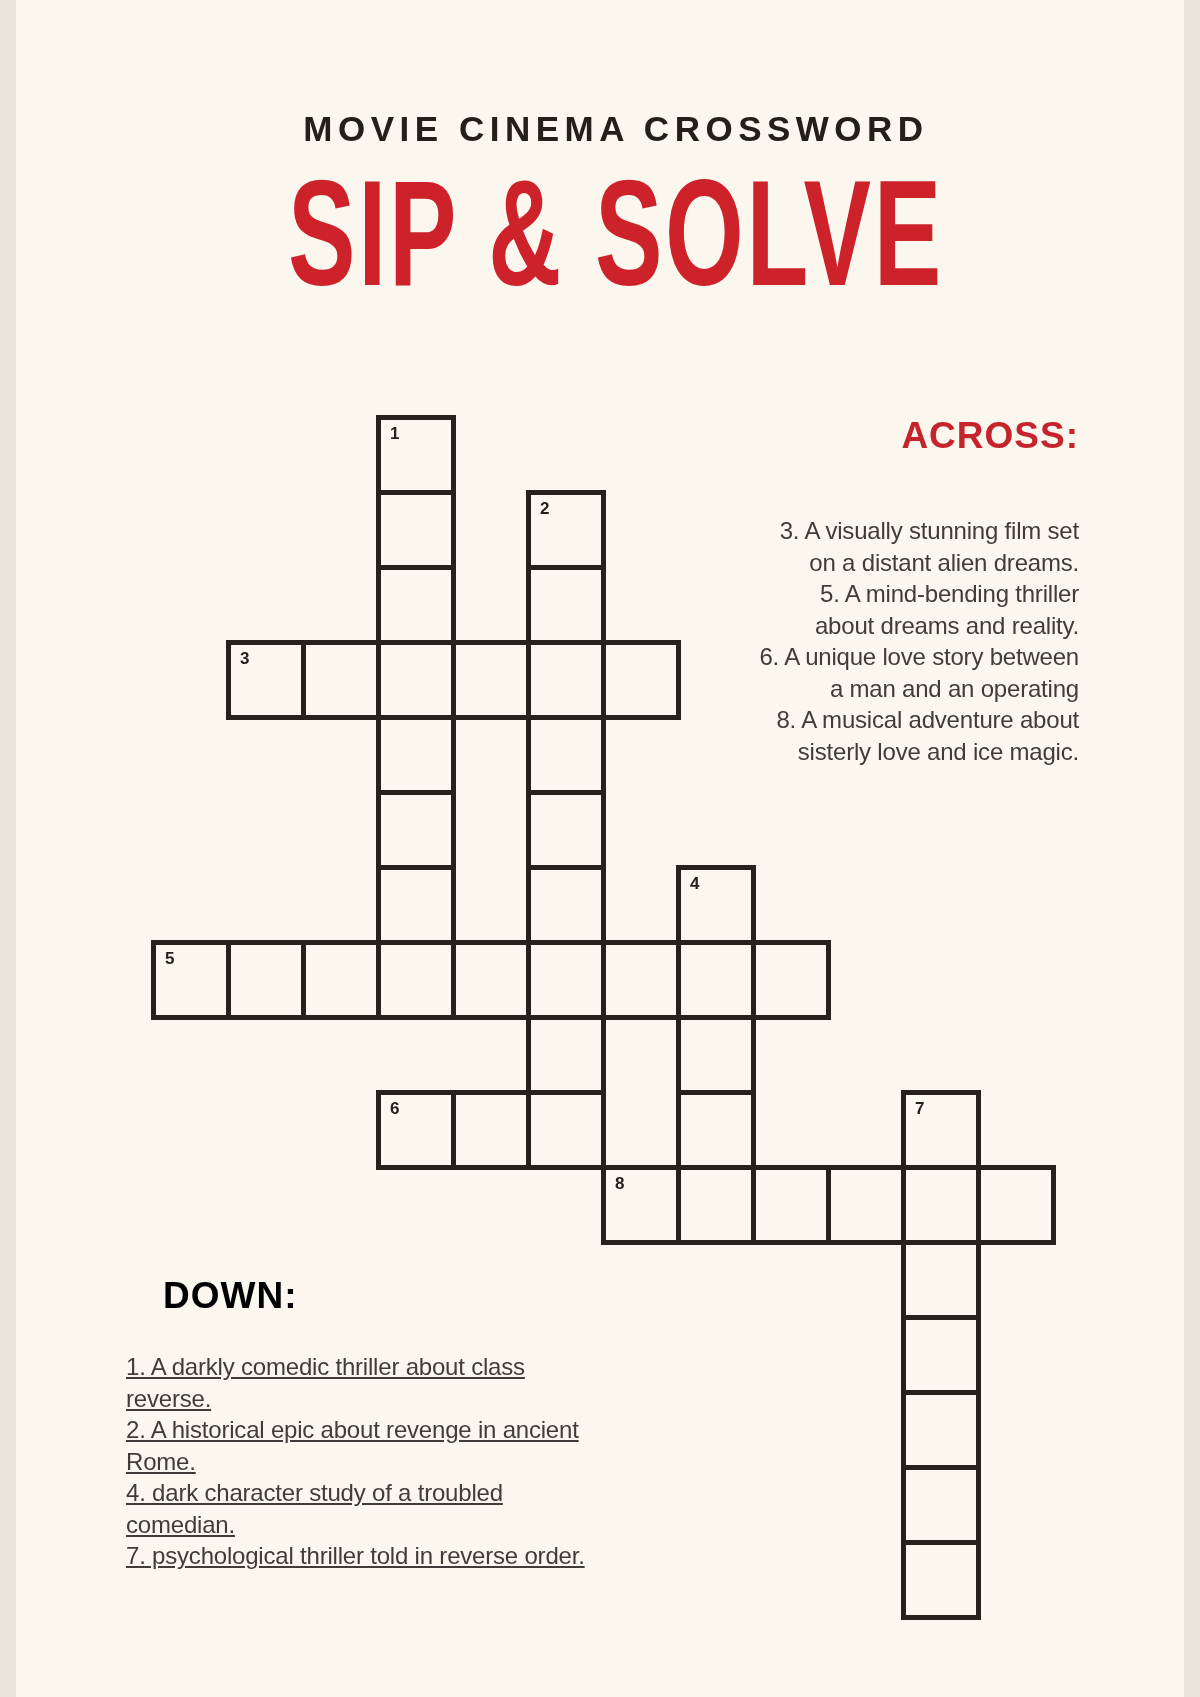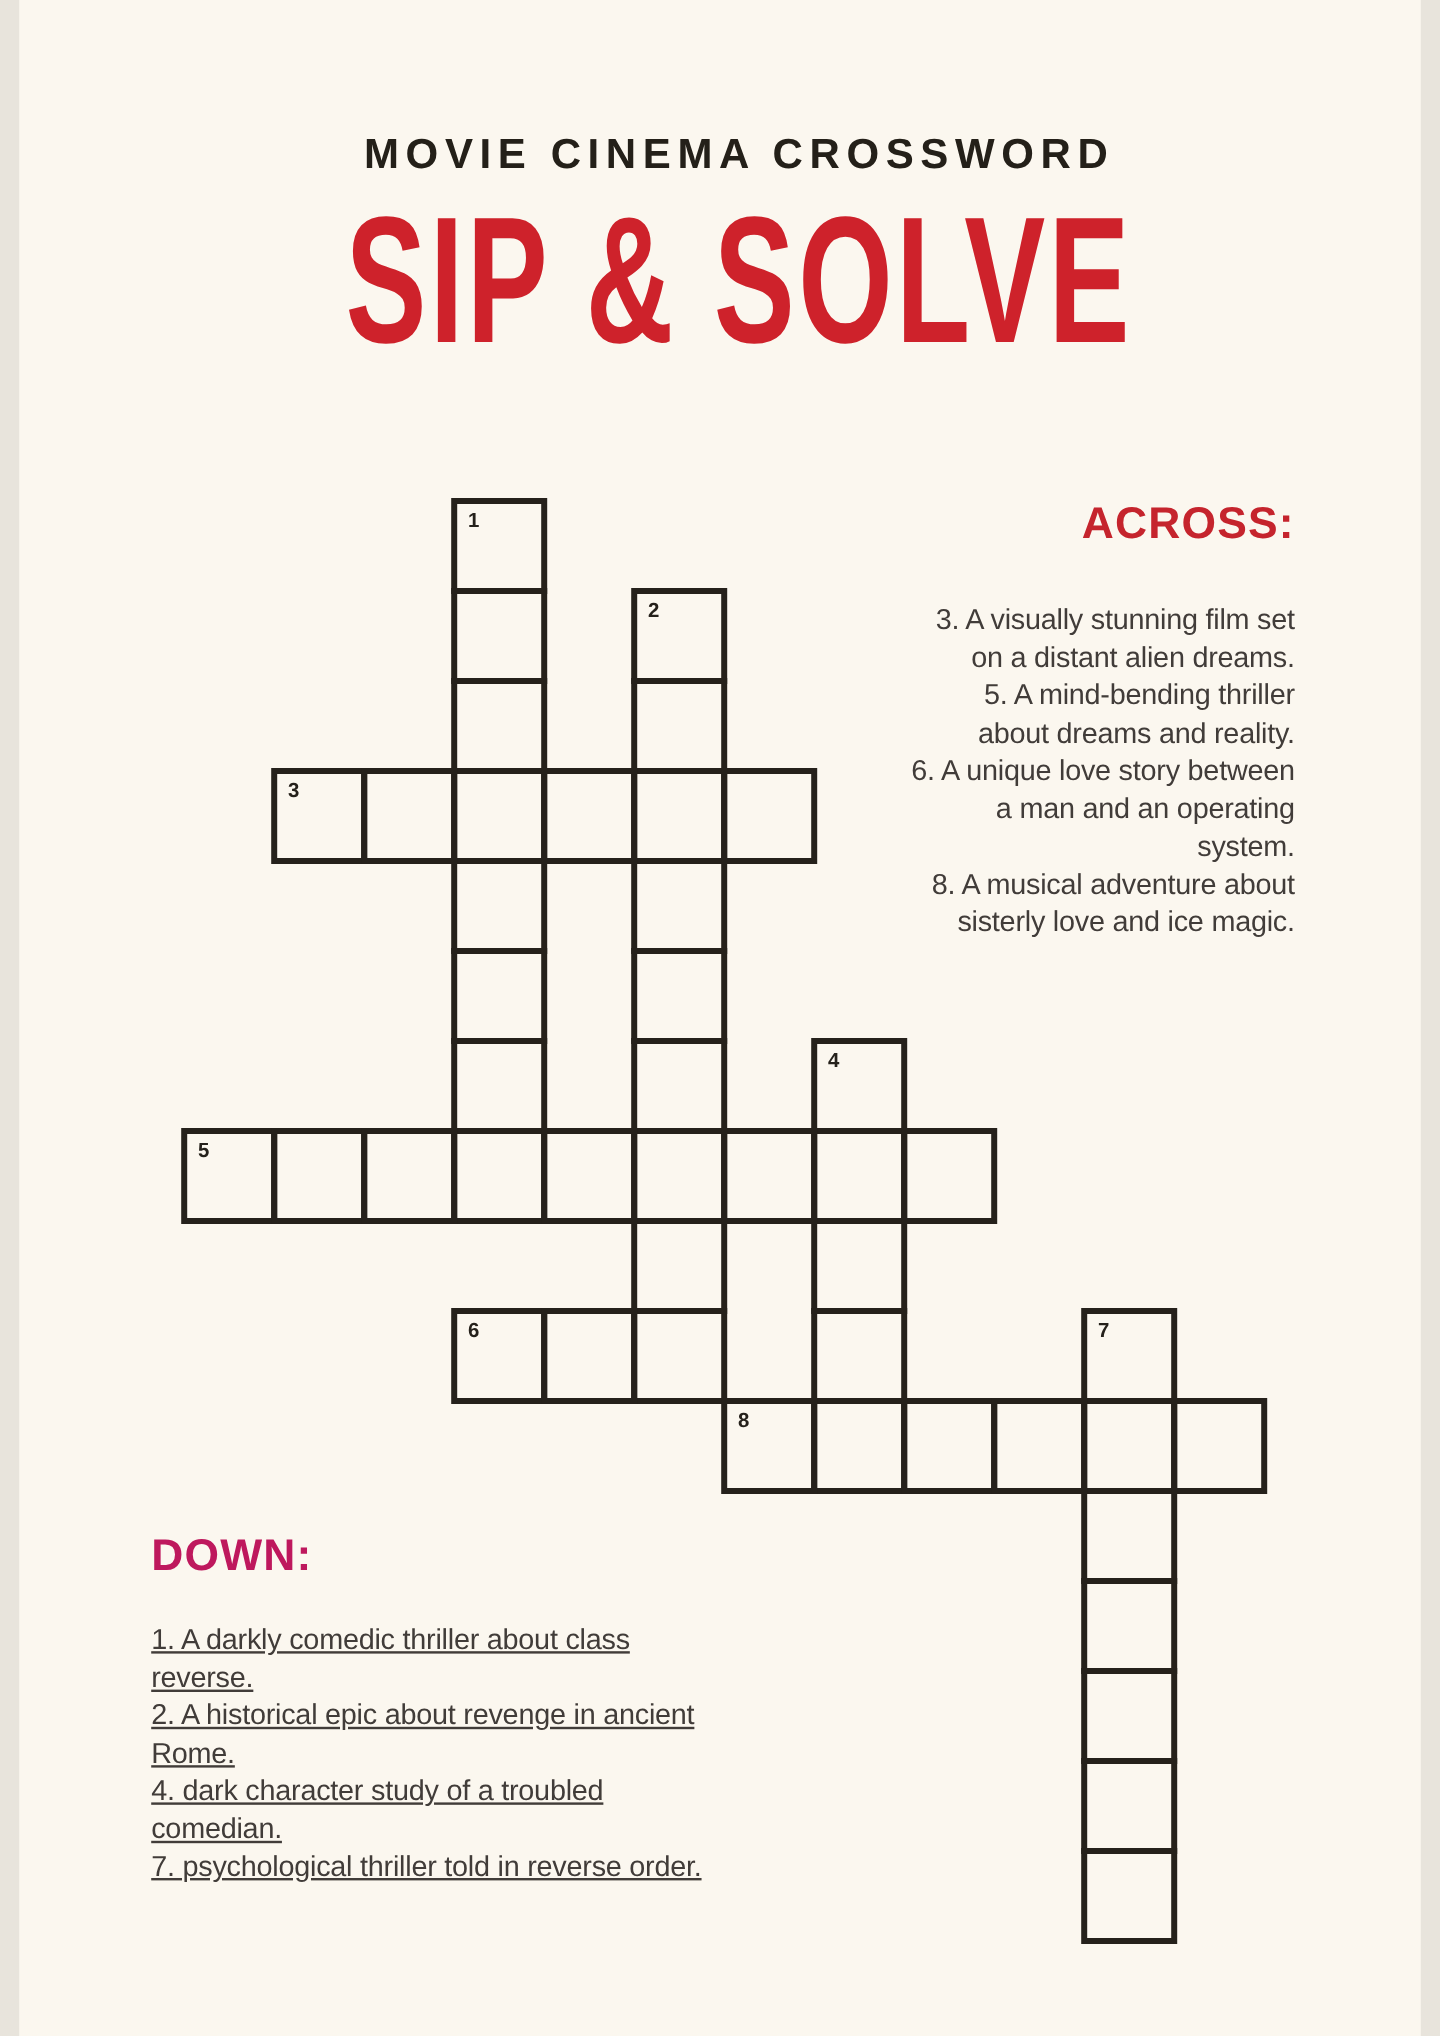--- a/index.html
+++ b/index.html
@@ -110,33 +110,32 @@
       <div class="cell" style="left: 885px; top: 1540px; width: 80px; height: 80px; border-color: rgb(37, 33, 27);"></div>
       <div class="cell" style="left: 585px; top: 1165px; width: 80px; height: 80px; border-color: rgb(37, 33, 27);">
         <span class="cellnum">8</span>
       </div>
       <div class="cell" style="left: 735px; top: 1165px; width: 80px; height: 80px; border-color: rgb(37, 33, 27);"></div>
       <div class="cell" style="left: 810px; top: 1165px; width: 80px; height: 80px; border-color: rgb(37, 33, 27);"></div>
       <div class="cell" style="left: 960px; top: 1165px; width: 80px; height: 80px; border-color: rgb(37, 33, 27);"></div>
     </div>
 
   <div class="across-head" style="color: rgb(197, 36, 45);">ACROSS:</div>
-  <div class="across-clues" id="across-clues" style="color: rgb(65, 60, 57);">
+  <div class="across-clues" id="across-clues" style="color: rgb(65, 60, 57); margin-top: 14px;">
       <div class="clue-line">3. A visually stunning film set</div>
       <div class="clue-line">on a distant alien dreams.</div>
       <div class="clue-line">5. A mind-bending thriller</div>
       <div class="clue-line">about dreams and reality.</div>
       <div class="clue-line">6. A unique love story between</div>
       <div class="clue-line">a man and an operating</div>
-      <div class="clue-line">system.</div>
       <div class="clue-line">8. A musical adventure about</div>
       <div class="clue-line">sisterly love and ice magic.</div>
     </div>
 
-  <div class="down-head" style="color: #be185d;">DOWN:</div>
+  <div class="down-head" style="color: #000000; margin-left: 37px;">DOWN:</div>
   <div class="down-clues" id="down-clues" style="color: rgb(65, 60, 57);">
       <div class="clue-line">1. A darkly comedic thriller about class</div>
       <div class="clue-line">reverse.</div>
       <div class="clue-line">2. A historical epic about revenge in ancient</div>
       <div class="clue-line">Rome.</div>
       <div class="clue-line">4. dark character study of a troubled</div>
       <div class="clue-line">comedian.</div>
       <div class="clue-line">7. psychological thriller told in reverse order.</div>
     </div>
 </div>

